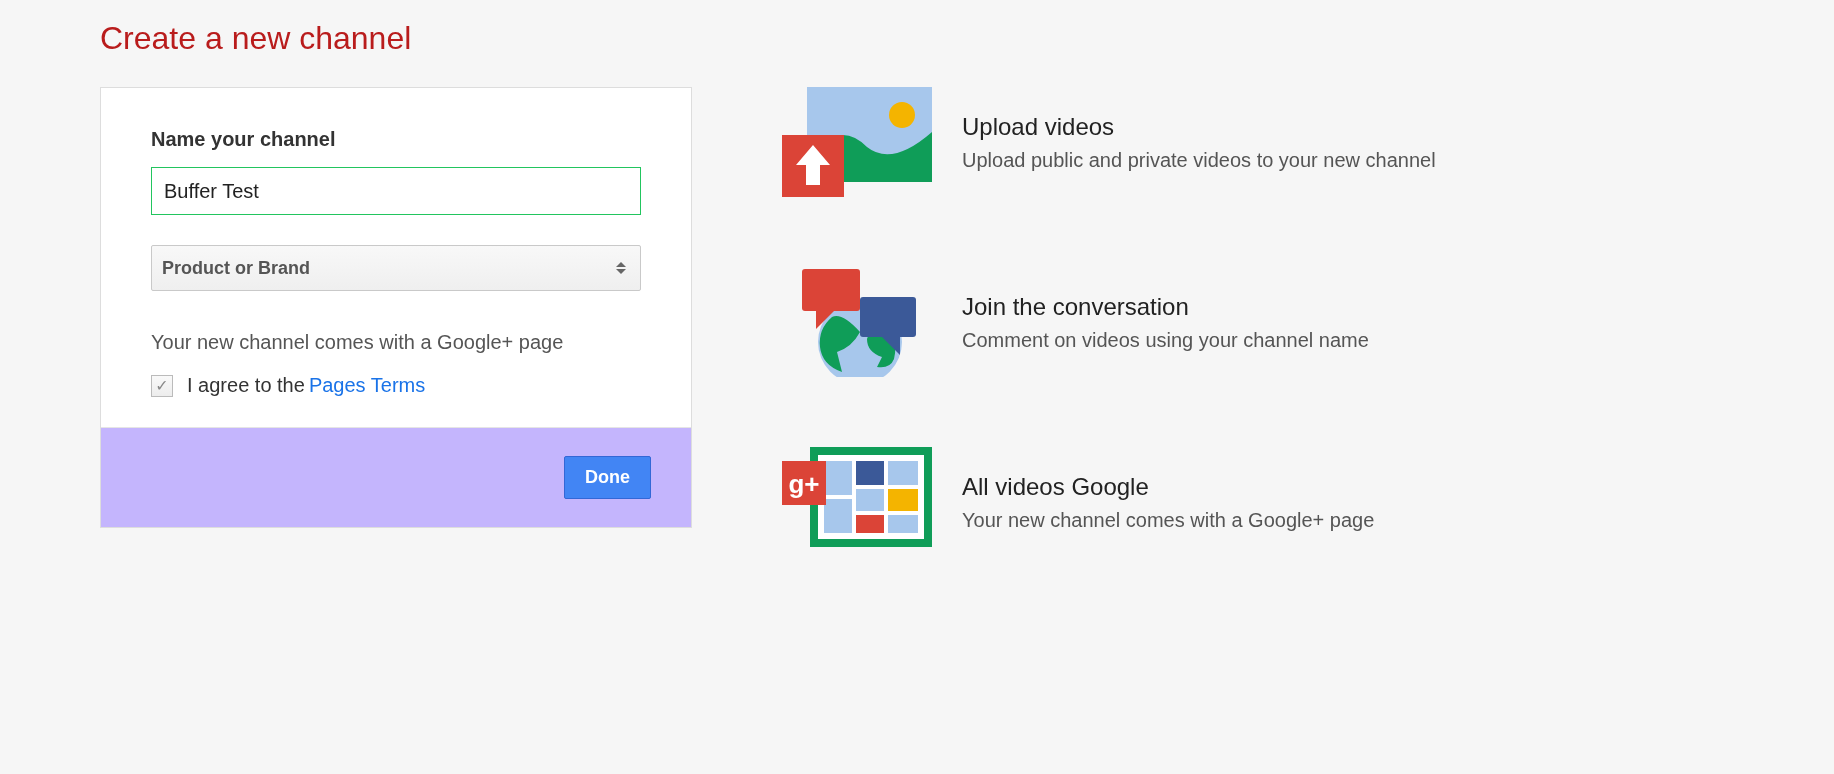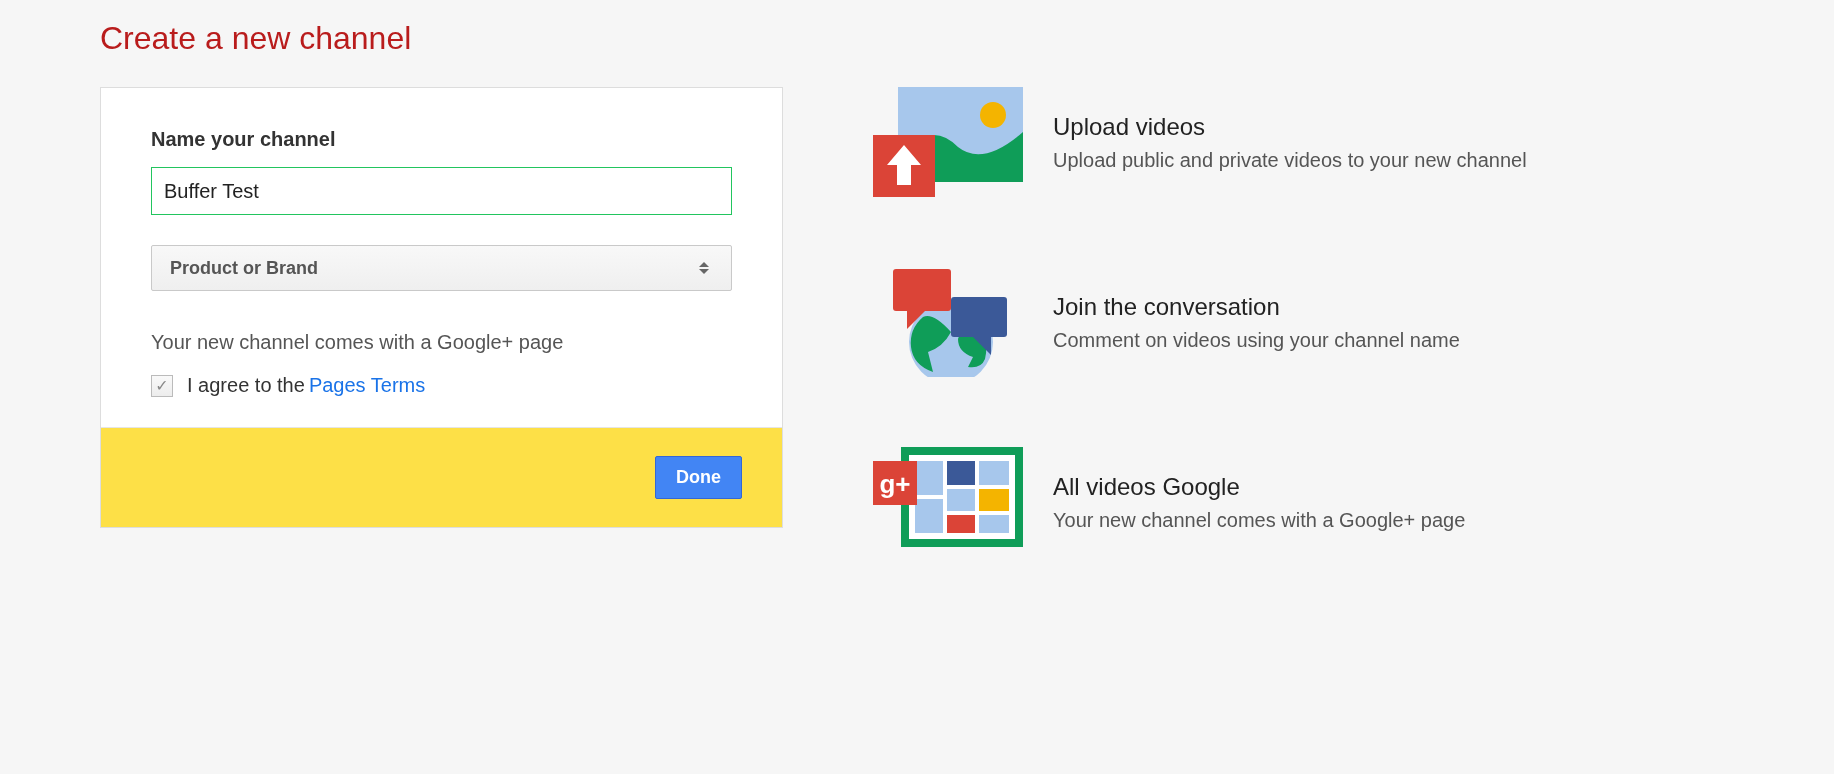--- a/index.html
+++ b/index.html
@@ -19,21 +19,21 @@
     font-weight: 400;
     color: #b91c1c;
     margin: 0 0 30px 0;
   }
   .columns {
     display: flex;
     align-items: flex-start;
   }
   
   .card {
-    width: 683px;
+    width: 592px;
     border: 1px solid #ddd;
     background: #fff;
     box-sizing: border-box;
   }
   .card-body {
     padding: 40px 50px 30px 50px;
   }
   .field-label {
     font-size: 20px;
     font-weight: bold;
@@ -54,21 +54,21 @@
     margin-top: 30px;
     position: relative;
     width: 100%;
     height: 46px;
     border: 1px solid #c9c9c9;
     border-radius: 2px;
     background: linear-gradient(#f8f8f8, #efefef);
     box-sizing: border-box;
     display: flex;
     align-items: center;
-    padding: 0 18px;
+    padding: 0 10px;
     cursor: pointer;
   }
   .select-value {
     font-size: 18px;
     font-weight: bold;
     color: #555;
     flex: 1;
   }
   .sort-arrows {
     width: 14px;
@@ -113,21 +113,21 @@
     color: #888;
     line-height: 1;
   }
   .link {
     color: #1a73e8;
     text-decoration: none;
     margin-left: 4px;
     cursor: pointer;
   }
   .card-footer {
-    background: #fde047;
+    background: #c4b5fd;
     border-top: 1px solid #e5e5e5;
     padding: 28px 40px;
     display: flex;
     justify-content: flex-end;
   }
   .done-btn {
     background: #4285f4;
     border: 1px solid #3367d6;
     color: #fff;
     font-size: 18px;

